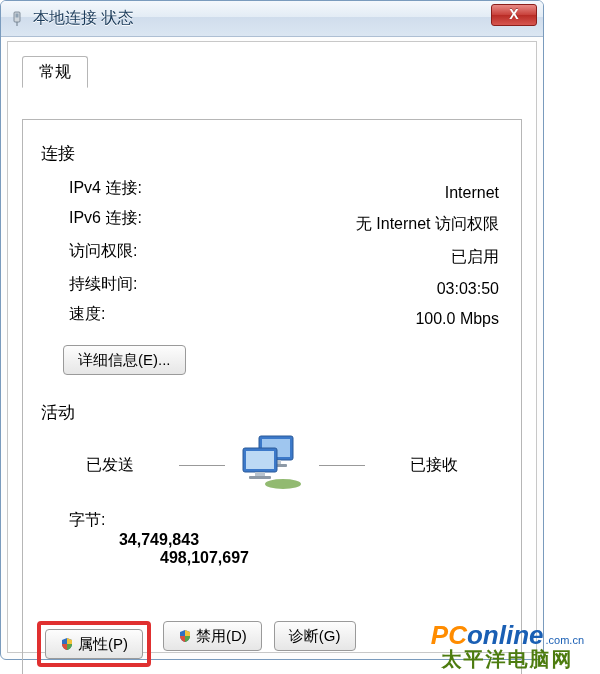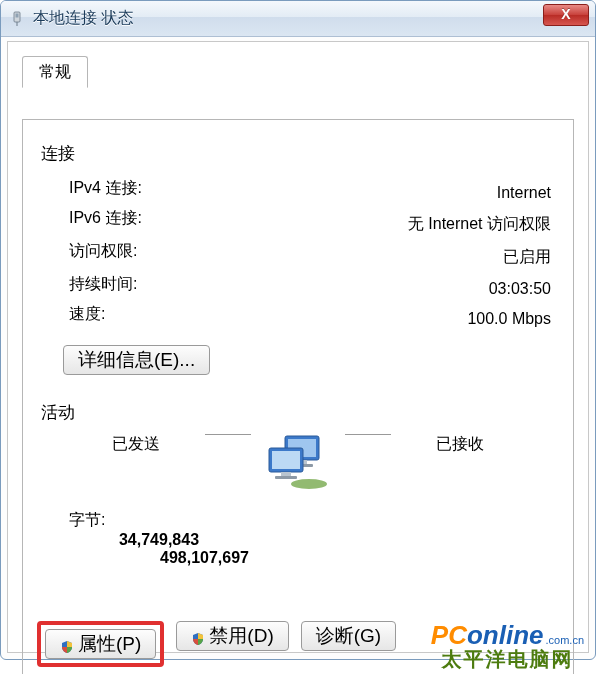--- a/index.html
+++ b/index.html
@@ -7,21 +7,21 @@
     margin: 0;
     font-family: "Microsoft YaHei", SimSun, Arial, sans-serif;
     font-size: 15px;
     background: #fff;
     width: 600px;
     height: 674px;
     overflow: hidden;
     position: relative;
   }
   .window {
-    width: 596px;
+    width: 544px;
     height: 660px;
     margin: 0;
     border: 1px solid #7a9bbd;
     border-radius: 6px;
     background: #fdfdfd;
     position: relative;
   }
   .titlebar {
     height: 36px;
     background: linear-gradient(to bottom, #f4f8fc 0%, #e3ecf5 45%, #d0ddec 46%, #dbe6f2 100%);
@@ -105,32 +105,32 @@
   .btn {
     display: inline-flex;
     align-items: center;
     justify-content: center;
     gap: 4px;
     height: 30px;
     padding: 0 14px;
     background: linear-gradient(to bottom, #fdfdfd, #e6e6e6);
     border: 1px solid #9a9a9a;
     border-radius: 4px;
-    font-size: 19px;
+    font-size: 15px;
     cursor: pointer;
     font-family: inherit;
   }
   .details-row { margin: 14px 0 0 22px; }
 
   .activity {
     margin-top: 26px;
   }
   .act-headers {
     display: flex;
-    align-items: flex-start;
+    align-items: center;
     justify-content: center;
     gap: 8px;
     margin: 4px 0 10px 0;
   }
   .act-headers .seg-line {
     flex: 0 0 46px;
     height: 1px;
     background: #999;
   }
   .act-headers .seg-label {

